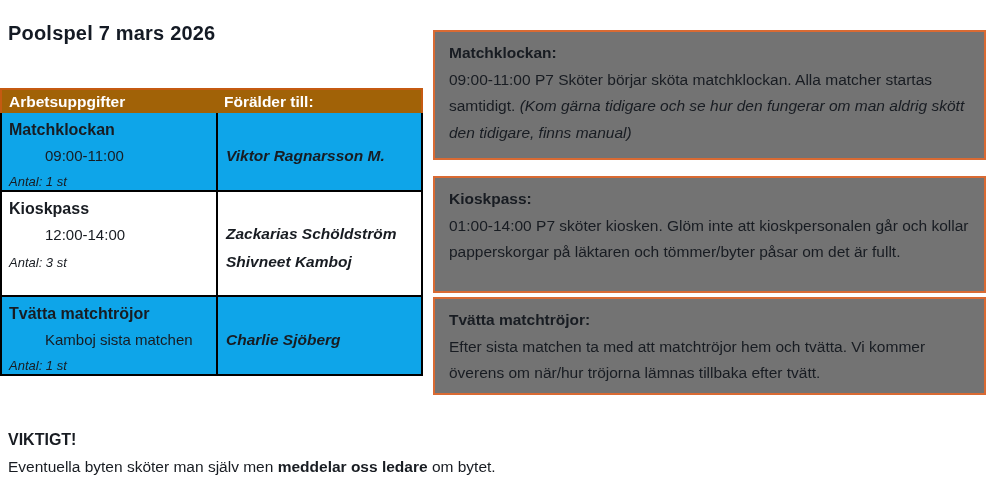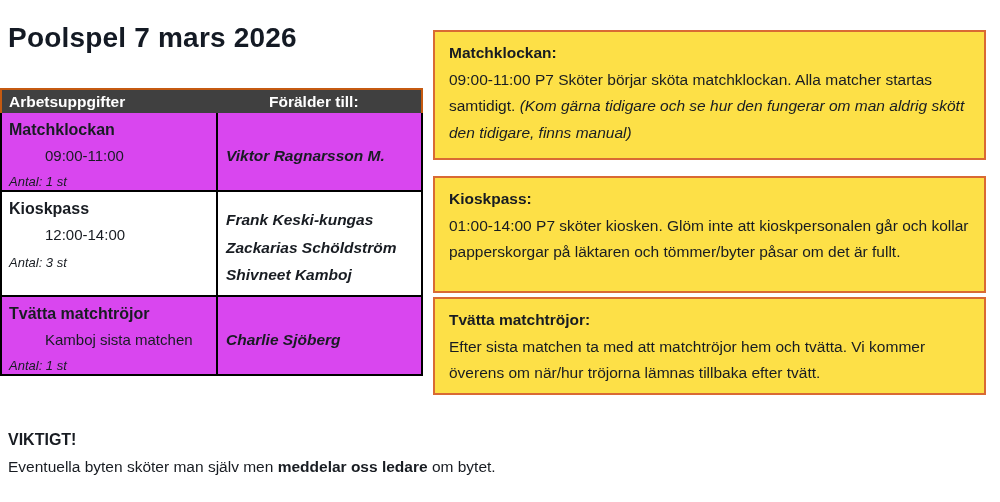--- a/index.html
+++ b/index.html
@@ -7,56 +7,55 @@
   body {
     position: relative;
     background: #ffffff;
     font-family: "Liberation Sans", sans-serif;
     color: #181c22;
     overflow: hidden;
   }
   .page-title {
     position: absolute;
     left: 8px; top: 22px;
-    font-size: 28px;
+    font-size: 20px;
     letter-spacing: 0.2px;
     color: #141a24;
   }
 
   
   .task-table {
     position: absolute;
     left: 0; top: 88px;
     width: 423px;
   }
   .thead {
     display: flex;
-    background: #404040;
+    background: #a16207;
     border-top: 2px solid #c55a11;
     border-left: 2px solid #c55a11;
     border-right: 2px solid #c55a11;
     height: 25px;
     align-items: center;
-    gap: 45px;
   }
   .thead .th {
     color: #ffffff;
     font-weight: bold;
     font-size: 15.5px;
   }
   .th.c1 { width: 216px; padding-left: 7px; }
   .th.c2 { flex: 1; padding-left: 6px; }
 
   .tbody {
     border: 2px solid #000000;
     border-top: none;
   }
   .trow {
     display: flex;
-    background: #d946ef;
+    background: #0ea5e9;
     border-top: 2px solid #000000;
   }
   .trow:first-child { border-top: none; }
   .trow.white { background: #ffffff; }
   .cell-left {
     width: 216px;
     border-right: 2px solid #000000;
     padding: 4px 6px 4px 7px;
   }
   .cell-right {
@@ -71,21 +70,21 @@
   .task-time { font-size: 15px; line-height: 26px; margin-left: 36px; }
   .task-antal { font-size: 13px; font-style: italic; line-height: 18px; margin-top: 4px; }
   .parent-name { font-size: 15.5px; font-weight: bold; font-style: italic; line-height: 27.5px; }
 
   
   .info-box {
     position: absolute;
     left: 433px;
     width: 553px;
     border: 2px solid #d96a33;
-    background: #fde047;
+    background: #737373;
     padding: 8px 14px;
     font-size: 15.5px;
     line-height: 26.5px;
   }
   .info-box .box-title { font-weight: bold; }
   .box-italic { font-style: italic; }
   #box-0 { top: 30px;  height: 130px; }
   #box-1 { top: 176px; height: 117px; }
   #box-2 { top: 297px; height: 98px;  }
 
@@ -122,21 +121,20 @@
       </div>
     </div>
 
     <div class="trow white" style="height:105px">
       <div class="cell-left">
         <div class="task-name">Kioskpass</div>
         <div class="task-time">12:00-14:00</div>
         <div class="task-antal" style="margin-top:6px">Antal: 3 st</div>
       </div>
       <div class="cell-right">
-        <div class="parent-name">Frank Keski-kungas</div>
         <div class="parent-name">Zackarias Schöldström</div>
         <div class="parent-name">Shivneet Kamboj</div>
       </div>
     </div>
 
     <div class="trow" style="height:79px">
       <div class="cell-left">
         <div class="task-name">Tvätta matchtröjor</div>
         <div class="task-time">Kamboj sista matchen</div>
         <div class="task-antal">Antal: 1 st</div>

